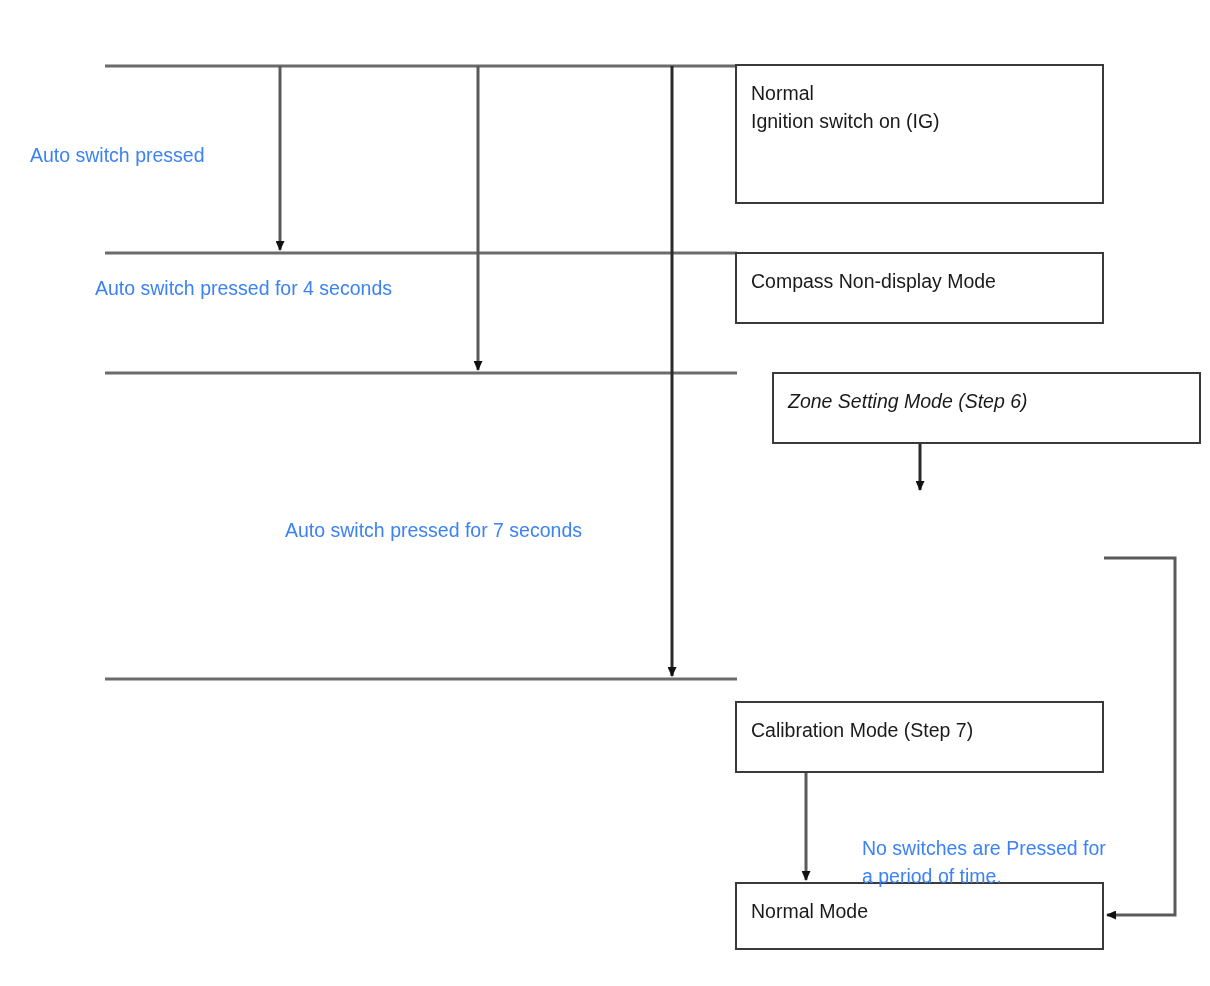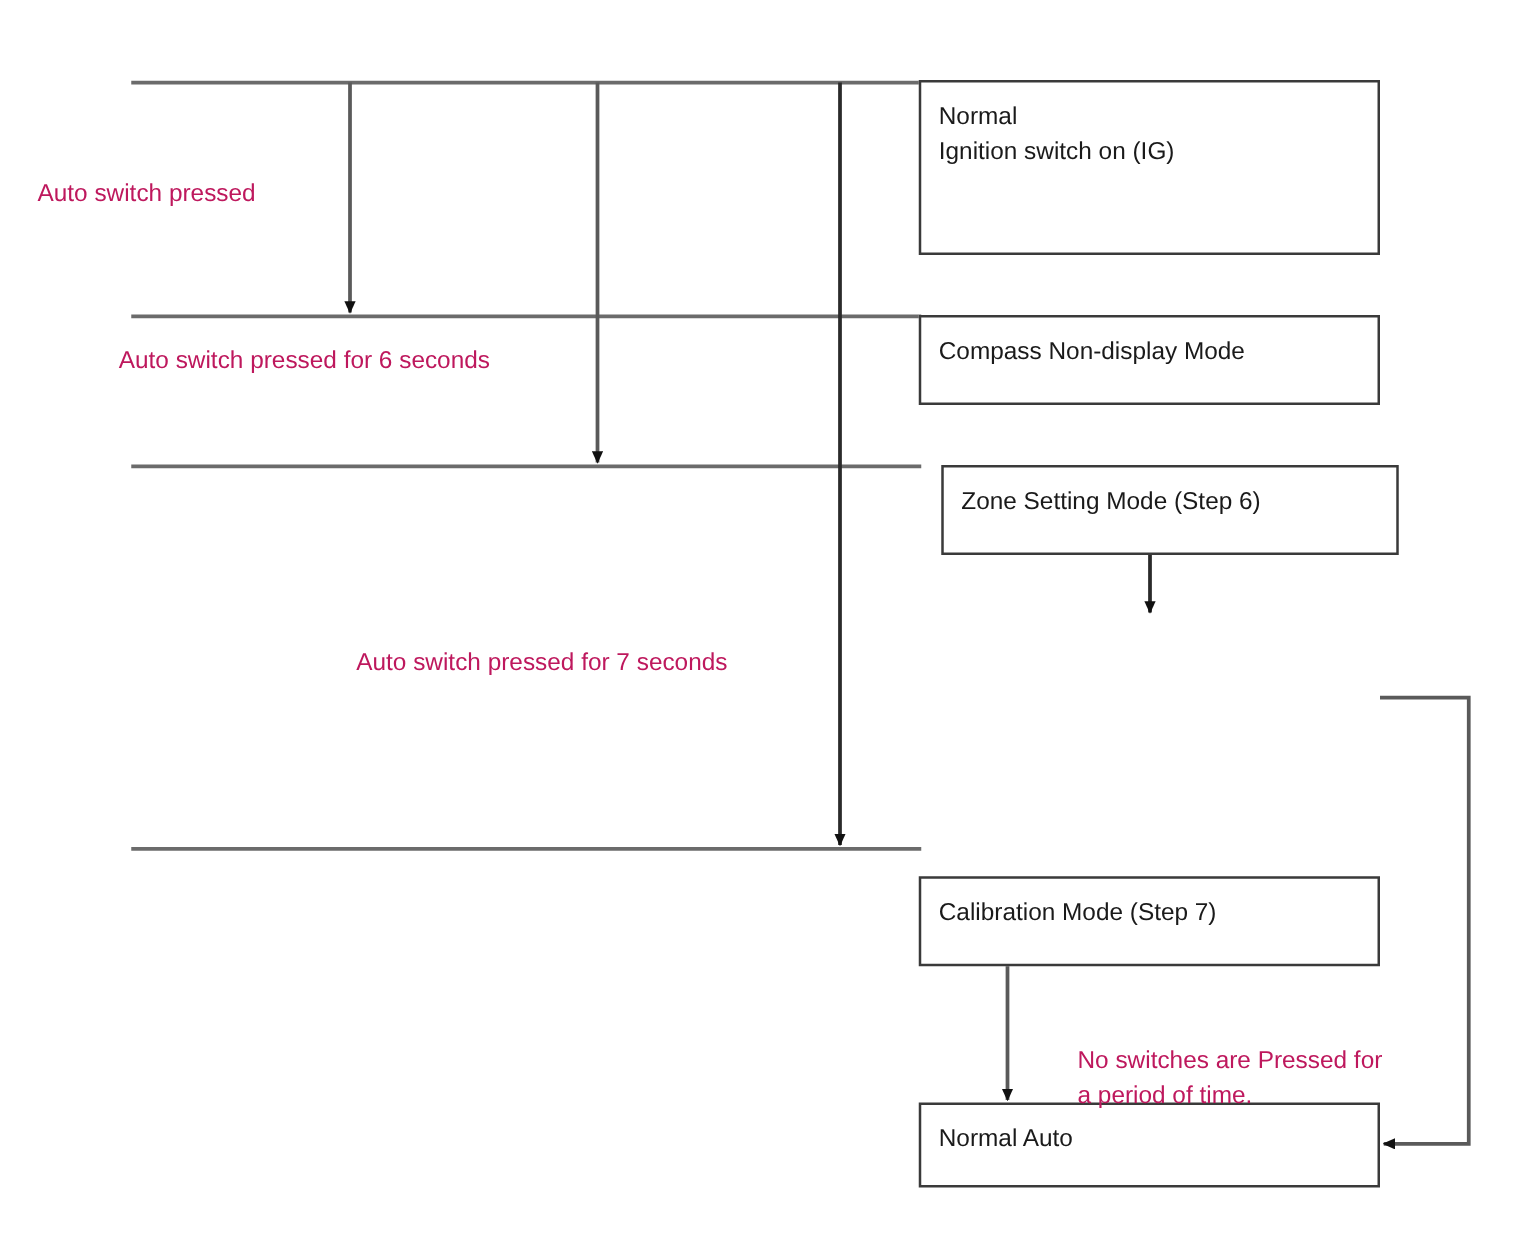--- a/index.html
+++ b/index.html
@@ -31,21 +31,21 @@
     padding: 13px 14px 0 14px;
     font-size: 19.5px;
     line-height: 28px;
     color: #1a1a1a;
     white-space: pre-line;
   }
   .edge-label {
     position: absolute;
     font-size: 19.5px;
     line-height: 28px;
-    color: #be185d;
+    color: #3b82f6;
     white-space: pre-line;
   }
 </style>
 </head>
 <body>
 
 <div id="canvas">
 
   <svg id="svg-layer" viewBox="0 0 1210 986" xmlns="http://www.w3.org/2000/svg">
     <defs>
@@ -68,29 +68,29 @@
     <line x1="806" y1="752" x2="806" y2="880" stroke="#5a5a5a" stroke-width="3" marker-end="url(#arrowhead)"></line>
 
     <path d="M1104,558 L1175,558 L1175,915 L1107,915" fill="none" stroke="#5a5a5a" stroke-width="3" marker-end="url(#arrowhead)"></path>
   </svg>
 
   <div class="node-box" style="left:735px; top:252px; width:369px; height:72px;">Compass Non-display Mode</div>
 
   <div class="node-box" style="left:735px; top:64px; width:369px; height:140px;">Normal
 Ignition switch on (IG)</div>
 
-  <div class="node-box" style="left:753px; top:372px; width:366px; height:72px;">Zone Setting Mode (Step 6)</div>
+  <div class="node-box" style="left:772px; top:372px; width:429px; height:72px;font-style:italic;">Zone Setting Mode (Step 6)</div>
 
 
   <div class="node-box" style="left:735px; top:680px; width:369px; height:72px;margin-top:21px;">Calibration Mode (Step 7)</div>
 
-  <div class="node-box" style="left:735px; top:882px; width:369px; height:68px;">Normal Auto</div>
+  <div class="node-box" style="left:735px; top:882px; width:369px; height:68px;">Normal Mode</div>
 
   <div class="edge-label" style="left:30px; top:141px;">Auto switch pressed</div>
 
-  <div class="edge-label" style="left:95px; top:274px;">Auto switch pressed for 6 seconds</div>
+  <div class="edge-label" style="left:95px; top:274px;">Auto switch pressed for 4 seconds</div>
 
   <div class="edge-label" style="left:285px; top:516px;">Auto switch pressed for 7 seconds</div>
 
   <div class="edge-label" style="left:862px; top:790px;margin-top:44px;">No switches are Pressed for
 a period of time.</div>
 
 </div>
 
 </body></html>

